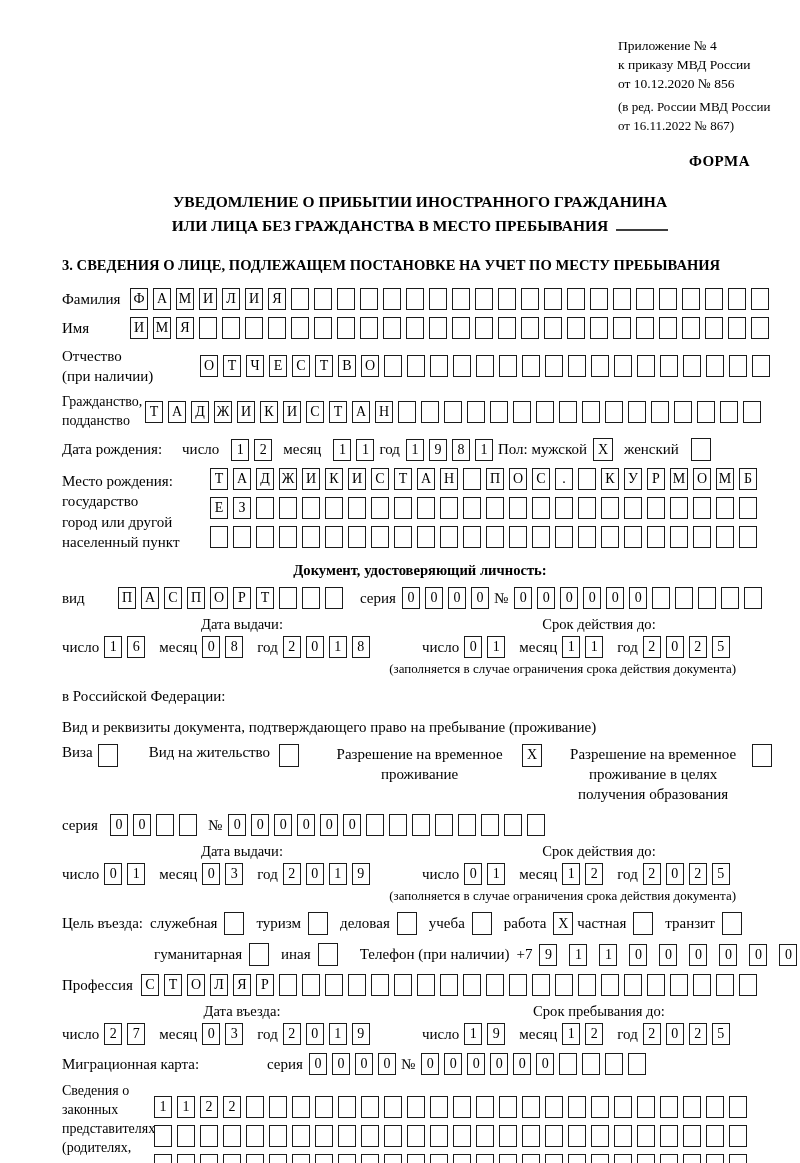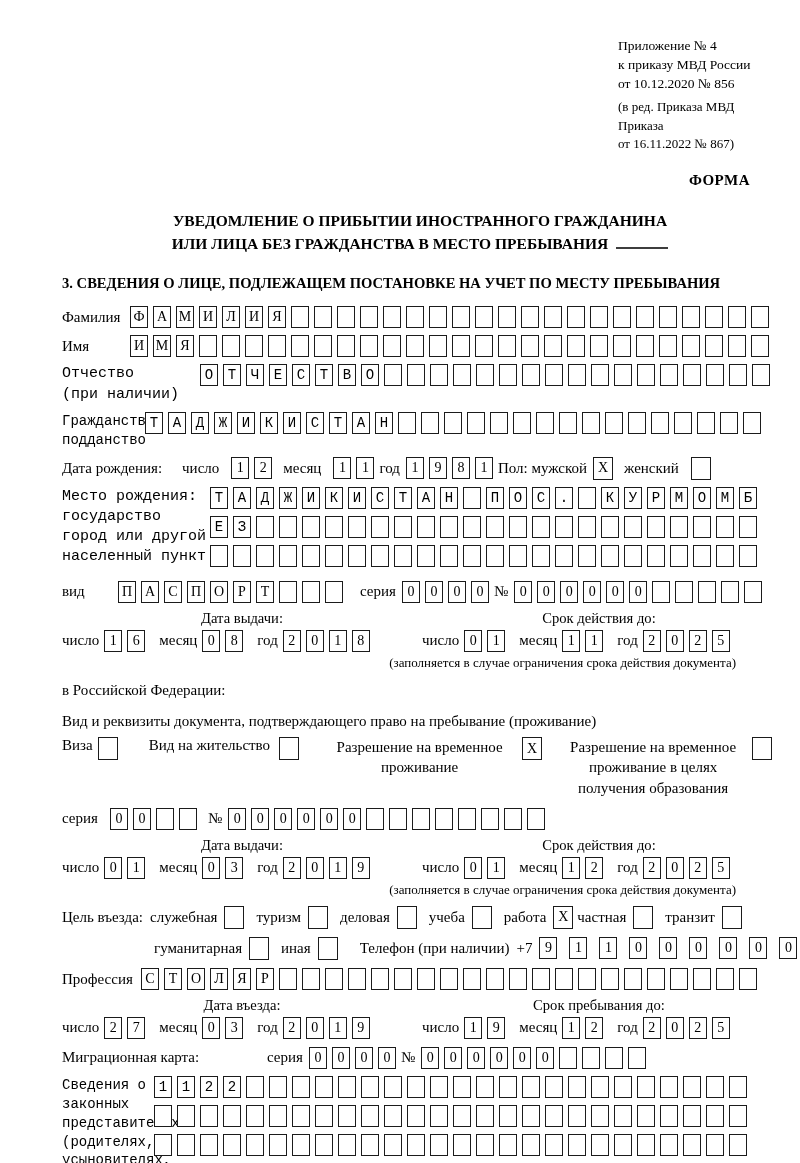--- a/index.html
+++ b/index.html
@@ -25,21 +25,21 @@
   
   .cells { display:inline-flex; flex:none; }
   .cell {
     display:inline-flex; align-items:center; justify-content:center;
     width:18px; height:22px; border:1.8px solid #1b1b1b; margin-right:5px;
     font-size:14px; line-height:1; flex:none; background:#fff;
   }
   .cell.cb { width:20px; height:23px; }
 
   .row { display:flex; align-items:center; margin-bottom:7px; }
-  .row.top { align-items:flex-start;font-family:Liberation Mono, monospace; }
+  .row.top { align-items:center; }
   .flabel { font-size:15px; white-space:nowrap; }
   .lblcol { flex:none; font-size:15px; line-height:1.35; white-space:normal; }
 
   .w-surname { width:68px; }
   .w-patro   { width:138px; }
   .w-citiz   { width:83px; font-size:14px; }
   .w-birthpl { width:148px; }
   .w-vid     { width:56px; }
   .w-prof    { width:79px; }
   .w-repr    { width:92px; font-size:14px; }
@@ -78,21 +78,21 @@
 </head>
 <body>
 
 <div class="page">
 
   <div class="ref-block">
     <div>Приложение № 4</div>
     <div>к приказу МВД России</div>
     <div>от 10.12.2020 № 856</div>
     <div class="ed">
-      <div>(в ред. Приказа МВД Приказа</div>
+      <div>(в ред. России МВД России</div>
       <div>от 16.11.2022 № 867)</div>
     </div>
   </div>
 
   <div class="forma">ФОРМА</div>
 
   <div class="title">
     <div>УВЕДОМЛЕНИЕ О ПРИБЫТИИ ИНОСТРАННОГО ГРАЖДАНИНА</div>
     <div><span>ИЛИ ЛИЦА БЕЗ ГРАЖДАНСТВА В МЕСТО ПРЕБЫВАНИЯ</span><span class="blank-line"></span></div>
   </div>
@@ -352,20 +352,21 @@
           <span class="cell"></span>
           <span class="cell"></span>
           <span class="cell"></span>
           <span class="cell"></span>
           <span class="cell"></span>
           <span class="cell"></span>
         </span>
     </span>
   </div>
 
+  <div class="doc-heading">Документ, удостоверяющий личность:</div>
 
   <div class="row">
     <span class="lblcol w-vid">вид</span>
     <span class="cells">
         <span class="cell">П</span>
         <span class="cell">А</span>
         <span class="cell">С</span>
         <span class="cell">П</span>
         <span class="cell">О</span>
         <span class="cell">Р</span>

